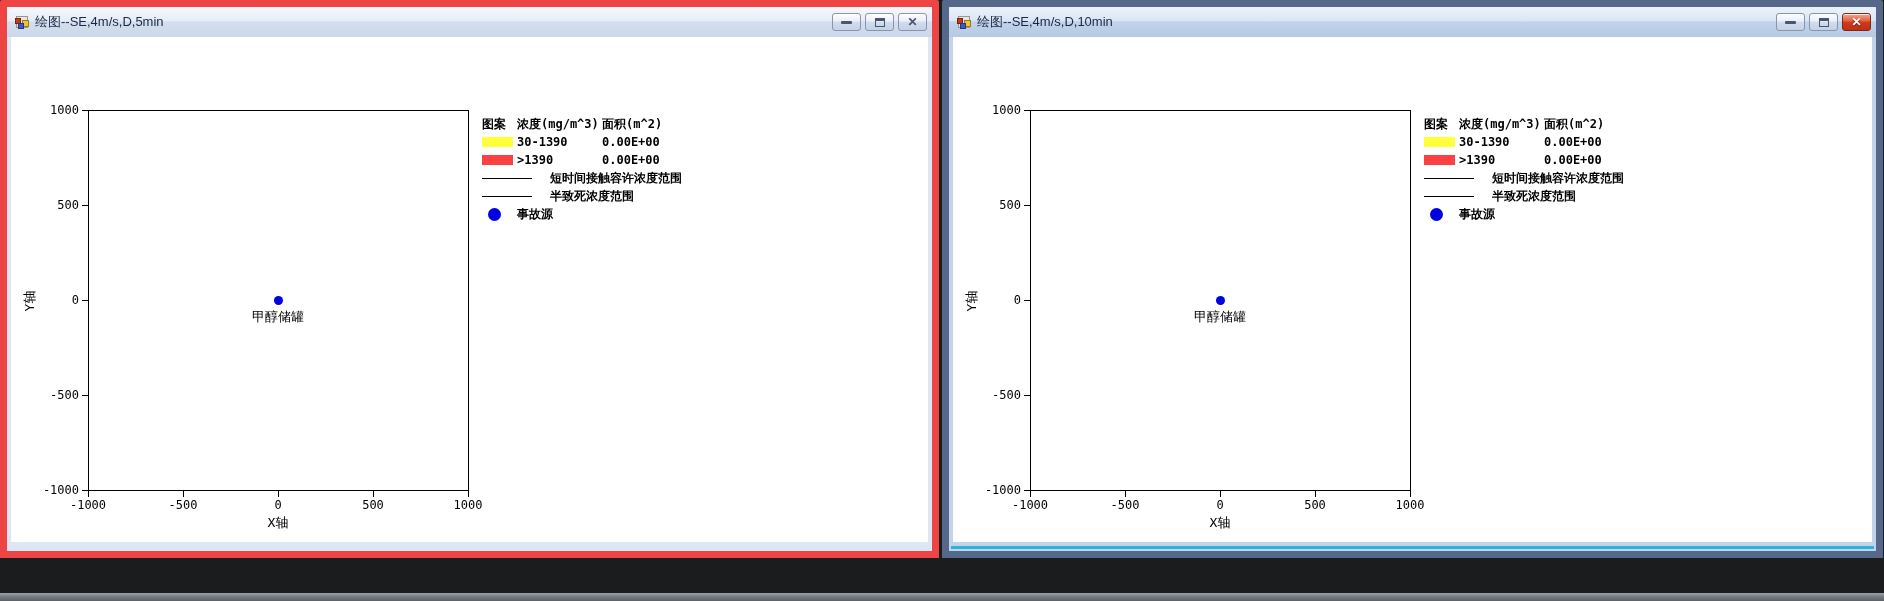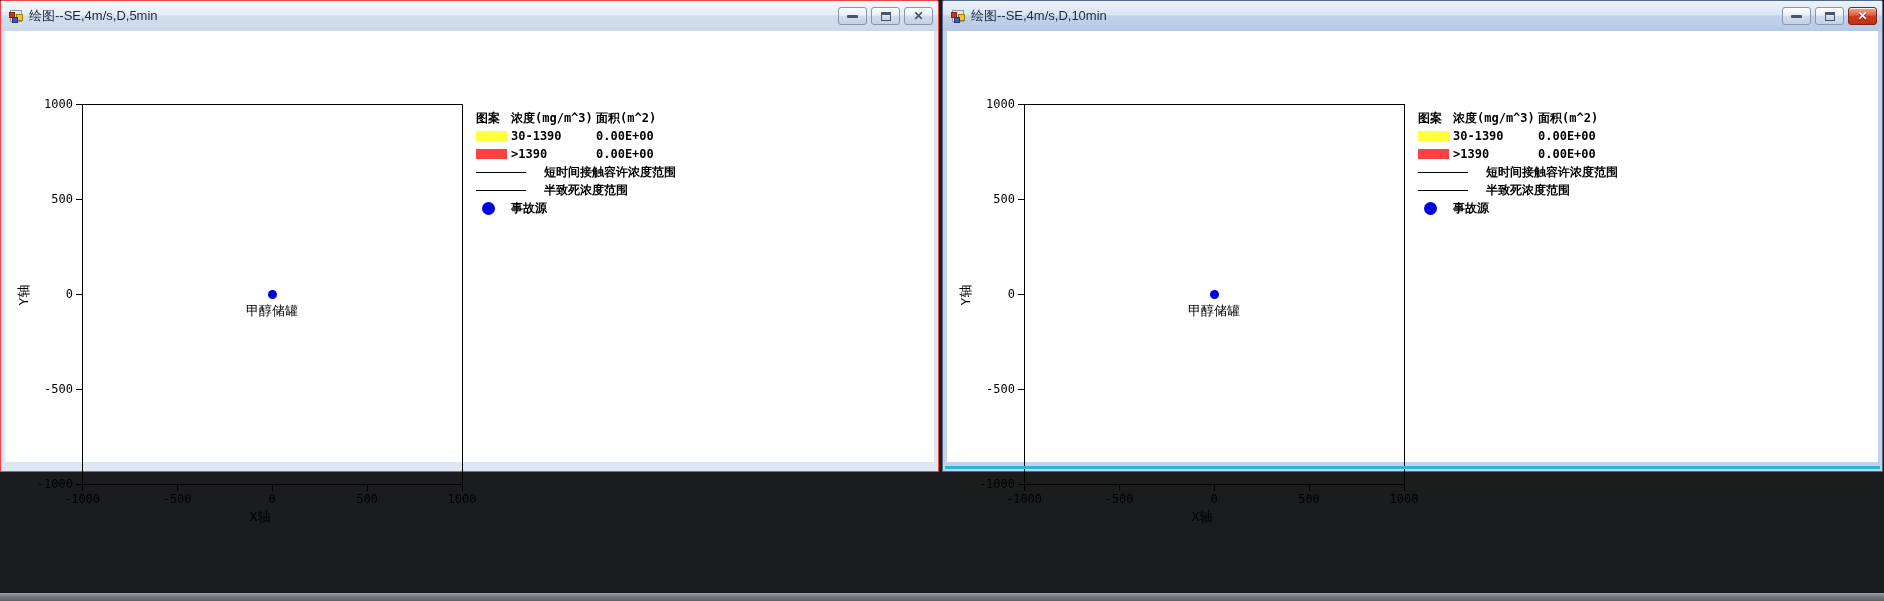--- a/index.html
+++ b/index.html
@@ -8,22 +8,22 @@
     width:1884px; height:601px; position:relative; overflow:hidden;
     background:#1b1c1e;
     font-family:"Liberation Sans", sans-serif;
   }
   .bottom-strip {
     position:absolute; left:0; top:593px; width:1884px; height:8px;
     background:linear-gradient(180deg,#9ba2ab 0%, #767b82 45%, #5d6167 100%);
   }
   
   .window {
-    position:absolute; top:0; height:472px;
-    border:1px solid #ef4444; border-radius:2px 2px 0 0;
+    position:absolute; top:0; height:558px;
+    border:7px solid #ef4444; border-radius:2px 2px 0 0;
     background:#dde6f3;
   }
   .window.active { background:#c2d3ea; border-color:#56688a; }
   .titlebar {
     height:30px; display:flex; align-items:center; gap:5px; padding:0 5px 0 7px;
     background:linear-gradient(180deg,#f6f8fc 0%, #e6edf7 45%, #d3deee 50%, #ccd8ea 100%);
     border-radius:2px 2px 0 0;
   }
   .window.active .titlebar {
     background:linear-gradient(180deg,#ecf2fb 0%, #dbe6f5 45%, #c2d2ea 50%, #b6c9e4 100%);
@@ -62,21 +62,21 @@
     background:#ffffff;
   }
   .chart, .chart * { font-family:"DejaVu Sans Mono", monospace; }
   .chart { position:absolute; inset:0; font-size:12px; color:#000; }
   .plot { position:absolute; left:77px; top:73px; width:381px; height:381px; border:1px solid #000; }
   .ytick { position:absolute; left:71px; width:6px; height:1px; background:#000; }
   .xtick { position:absolute; top:454px; width:1px; height:6px; background:#000; }
   .ylab { position:absolute; left:26px; width:42px; text-align:right; }
   .xlab { position:absolute; top:461px; width:46px; text-align:center; }
   .axis-title-y { position:absolute; left:2px; top:255px; width:34px; text-align:center; transform:rotate(-90deg); font-size:13px; }
-  .axis-title-x { position:absolute; left:232px; top:477px; width:46px; text-align:center; font-size:13px; }
+  .axis-title-x { position:absolute; left:244px; top:477px; width:46px; text-align:center; font-size:13px; }
   .source-dot { position:absolute; left:263px; top:259px; width:9px; height:9px; border-radius:50%; background:#0000e0; }
   .source-label { position:absolute; left:217px; top:271px; width:100px; text-align:center; font-size:13px; }
   
   .legend { position:absolute; left:471px; top:78px;font-weight:bold; }
   .lrow { height:18px; display:flex; align-items:center; white-space:nowrap; }
   .lcell-sym { width:35px; flex:0 0 35px; display:flex; align-items:center; }
   .lcell-label { width:85px; flex:0 0 85px; }
   .lcell-value { }
   .lswatch { width:31px; height:10px; }
   .sw-yellow { background:#ffff3a; }

